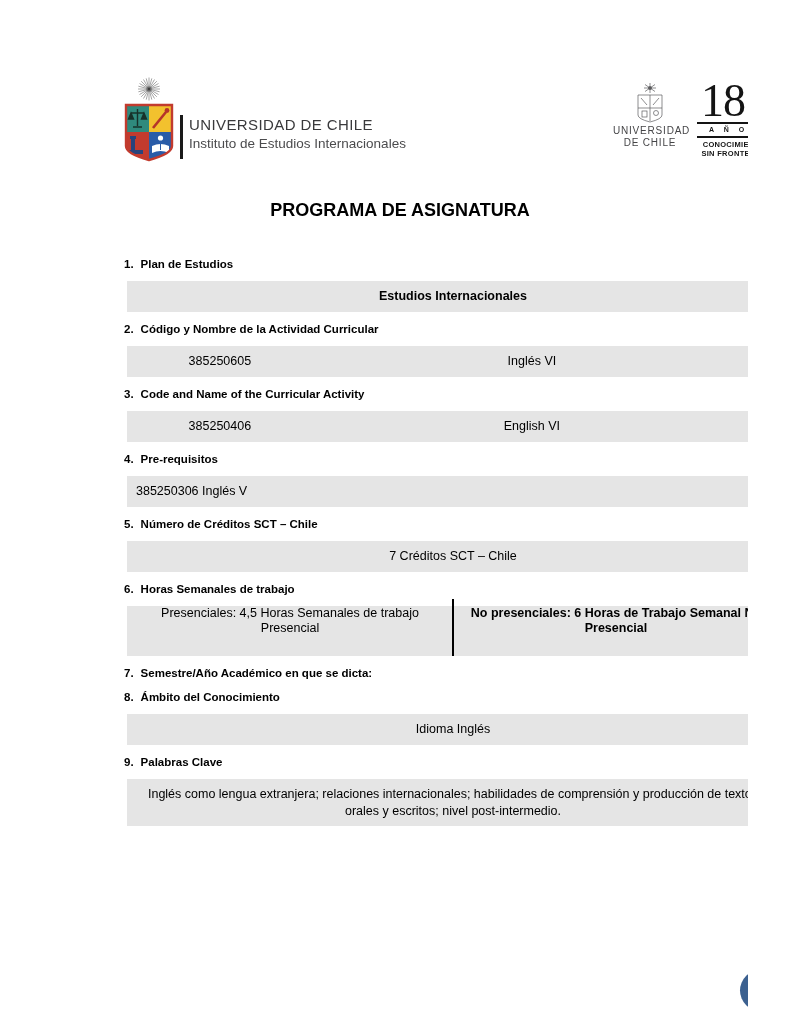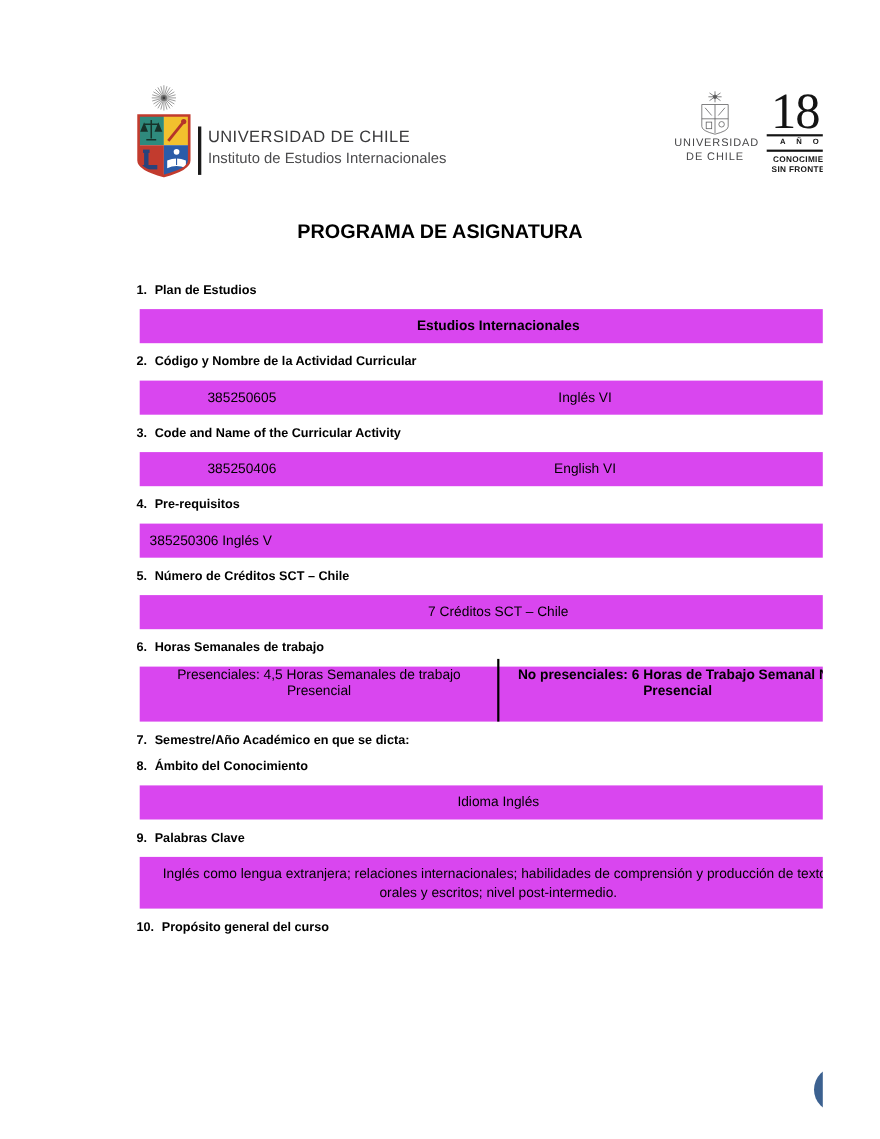--- a/index.html
+++ b/index.html
@@ -34,21 +34,21 @@
   .doc-title {
     position:absolute; top:184px; left:0; width:100%;
     text-align:center; font-size:18px; font-weight:bold; color:#000;
   }
 
   
   .sections { position:absolute; left:72px; top:242px; width:656px; }
   .sec { margin-bottom:11px; }
   .sec-h { display:flex; gap:7px; font-size:11.5px; font-weight:bold; line-height:13px; margin-bottom:10px; }
   .box {
-    margin-left:3px; width:652px; min-height:31px; background:#d946ef;
+    margin-left:3px; width:652px; min-height:31px; background:#e5e5e5;
     display:flex; align-items:center; justify-content:center;
     font-size:12.5px; line-height:15px; text-align:center;
   }
   .box.bold { font-weight:bold; }
   .box.left-align { justify-content:flex-start; padding-left:9px; text-align:left; }
   .box.two-col { padding:0; }
   .cell-code { width:24.2%; display:flex; align-items:center; justify-content:center;padding-left:28px; }
   .cell-name { width:75.8%; display:flex; align-items:center; justify-content:center; }
   .box.hours { height:50px; position:relative; }
   .hours .cell { width:50%; display:flex; align-items:flex-start; justify-content:center; height:100%; }
@@ -245,26 +245,20 @@
     </div>
 
     <div class="sec">
       <div class="sec-h">
         <span>9.</span>
         <span>Palabras Clave</span>
       </div>
       <div class="box keywords">Inglés como lengua extranjera; relaciones internacionales; habilidades de comprensión y producción de textos orales y escritos; nivel post-intermedio.</div>
     </div>
 
-    <div class="sec">
-      <div class="sec-h">
-        <span>10.</span>
-        <span>Propósito general del curso</span>
-      </div>
-    </div>
 
   </div>
 
   <div class="page-circle">
     <span>1</span>
   </div>
 
 </div>
 
 </body></html>

